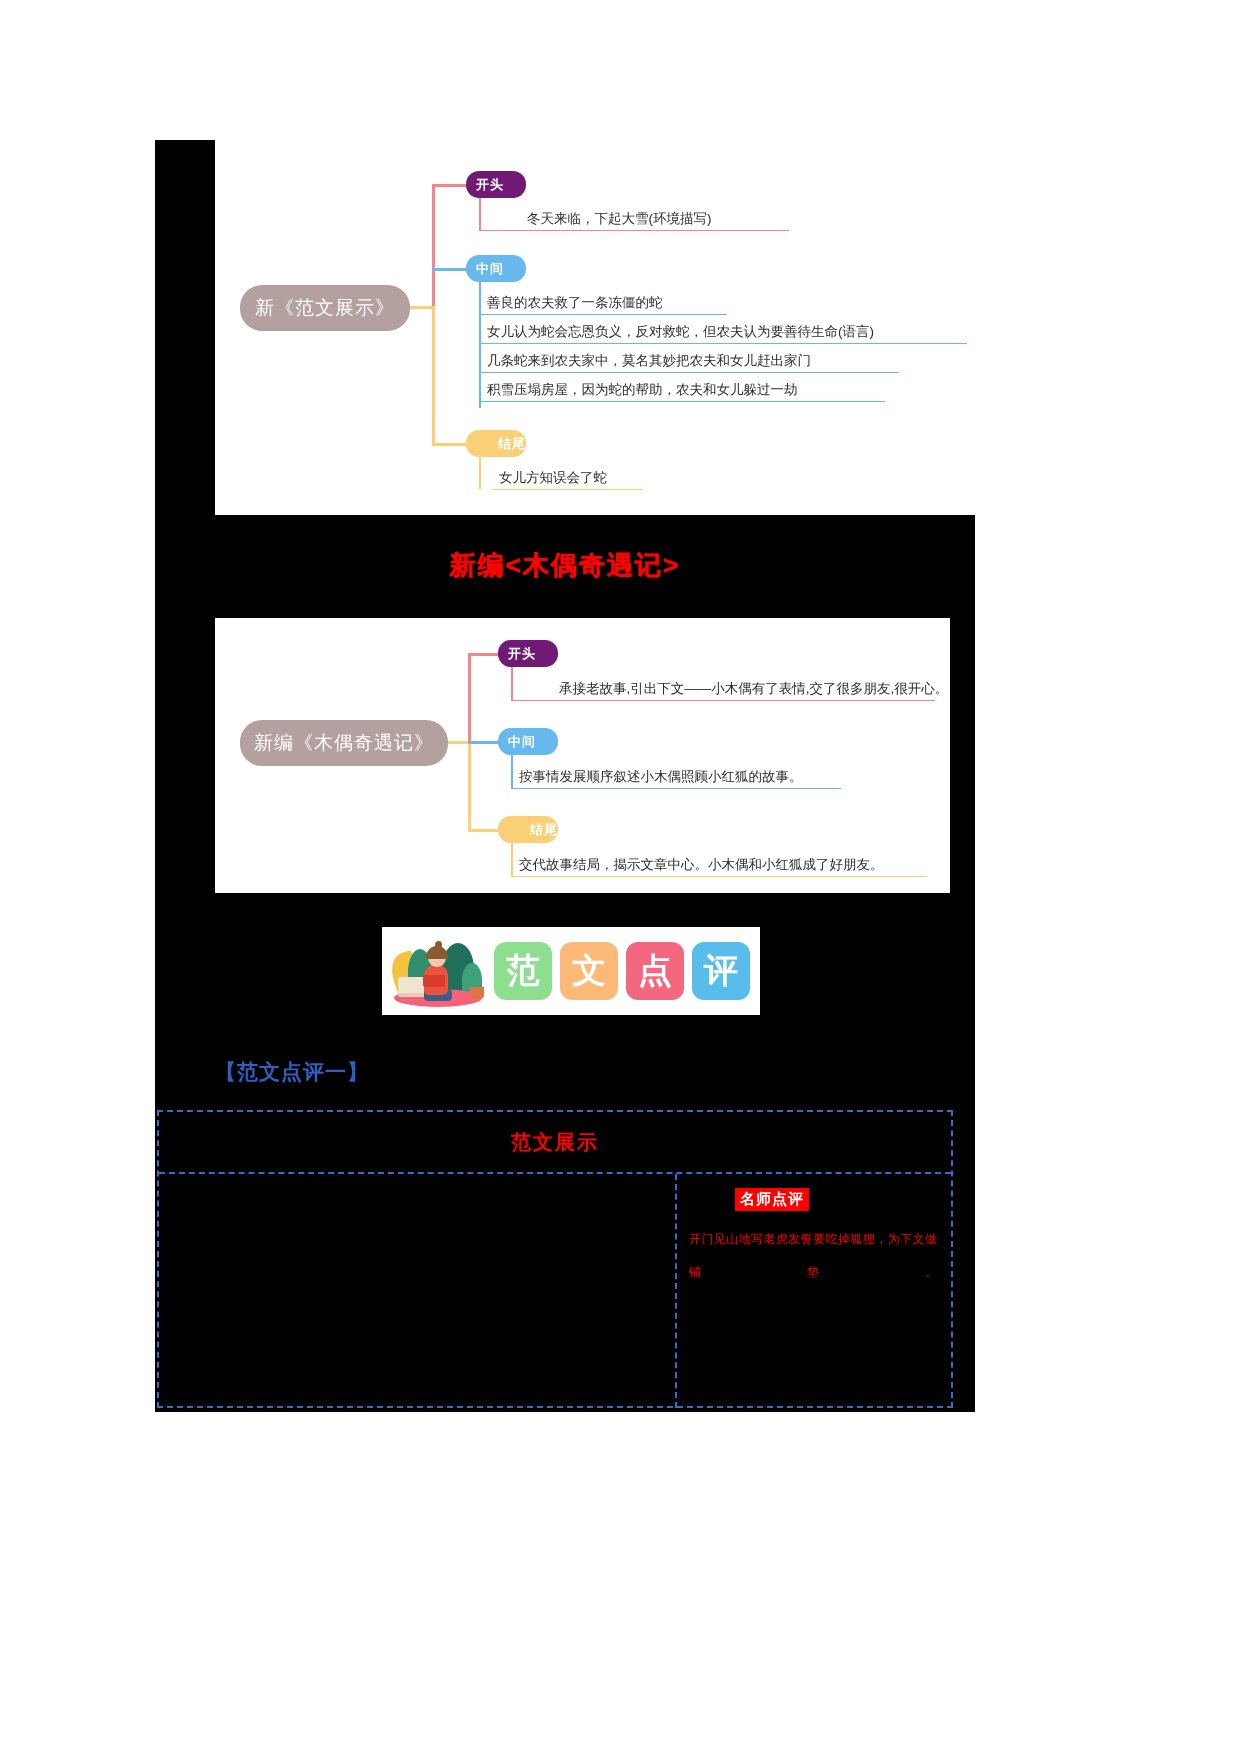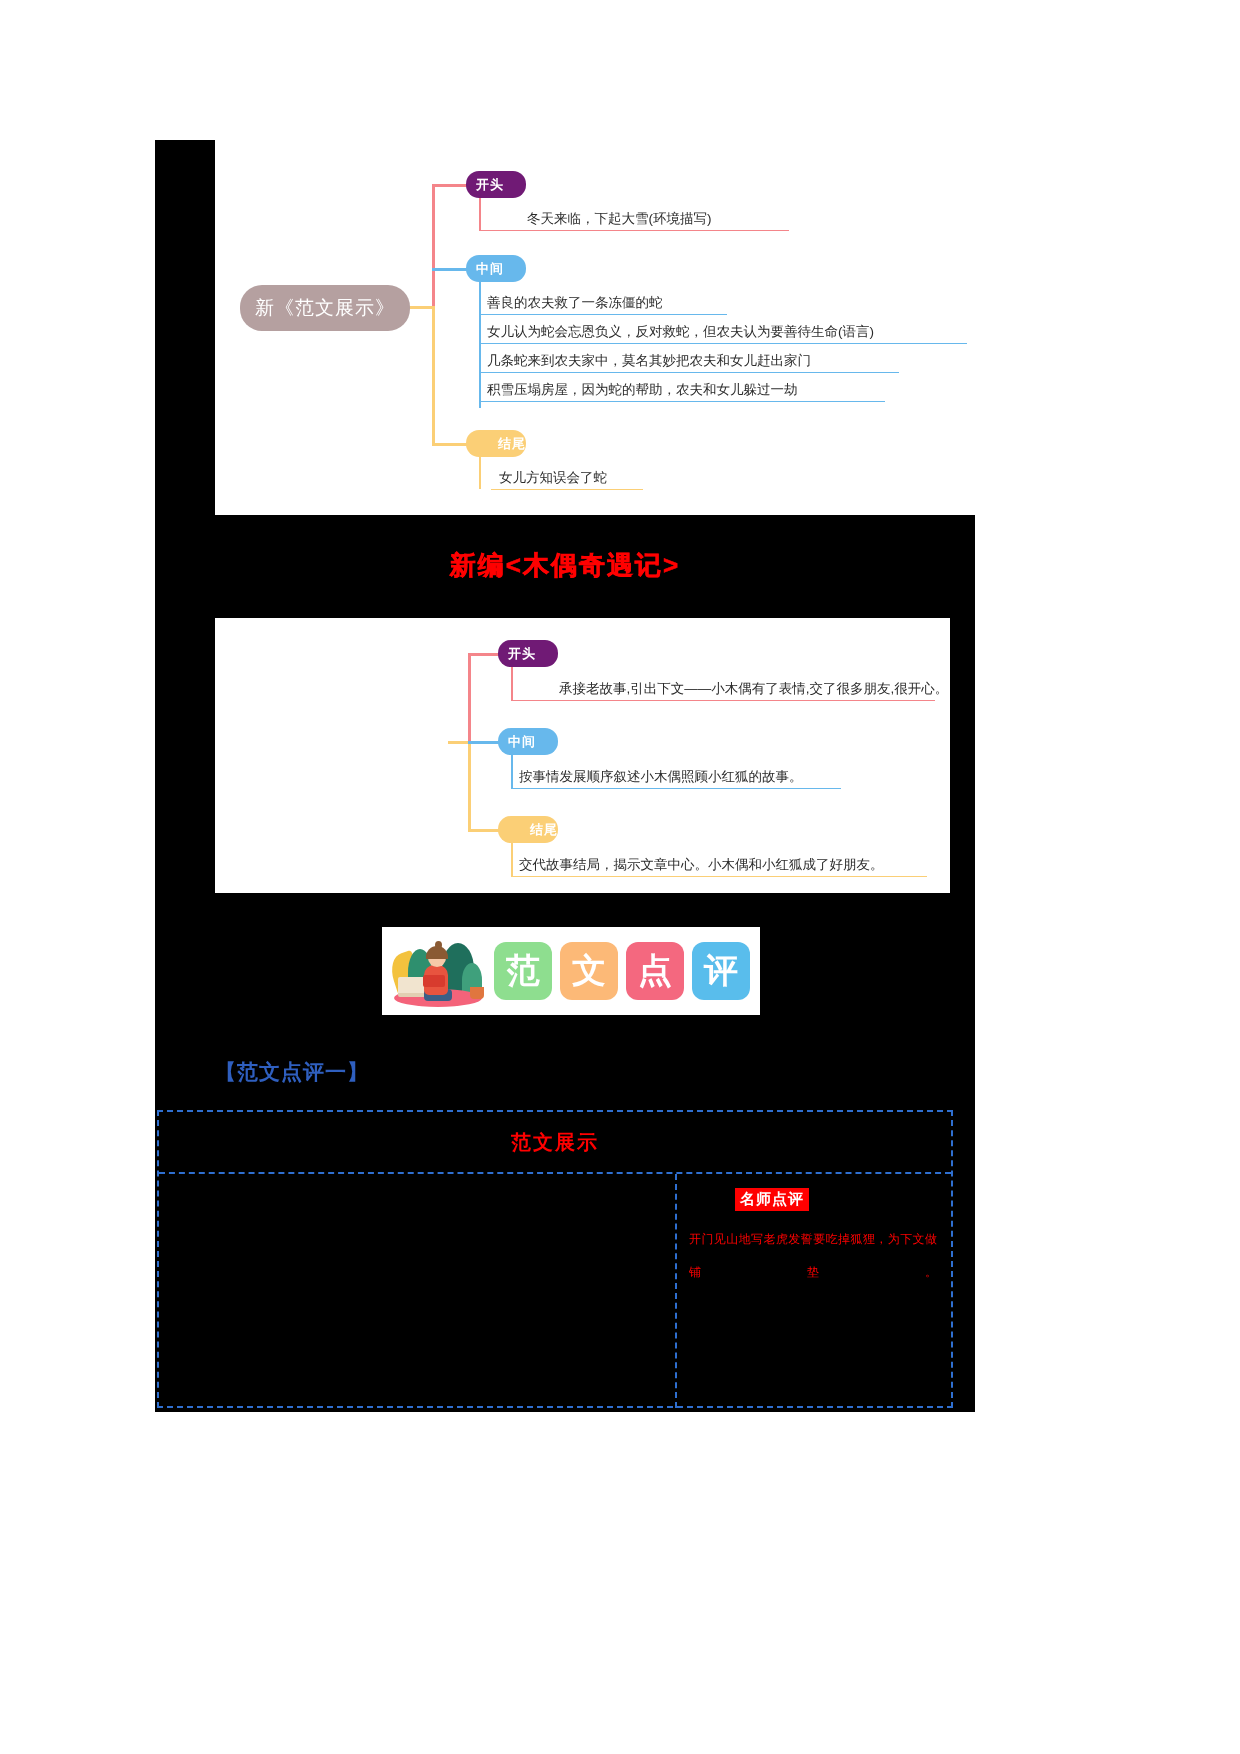--- a/index.html
+++ b/index.html
@@ -240,20 +240,23 @@
       <div class="leaf ul-yellow" style="left:264px;top:329px;width:152px;margin-left:12px;"><span>女儿方知误会了蛇</span></div>
 
     </div>
   </div>
 
   <div class="mid-title">新编&lt;木偶奇遇记&gt;</div>
 
   <div class="mm2">
     <div class="mm-inner">
 
+      <div class="root-node" style="left:25px;top:102px;width:208px;height:46px;">
+        <span>新编《木偶奇遇记》</span>
+      </div>
 
       <div class="conn v-yellow" style="left:233px;top:123px;width:22px;height:3px;"></div>
       <div class="conn v-red" style="left:253px;top:35px;width:3px;height:90px;"></div>
       <div class="conn v-yellow" style="left:253px;top:123px;width:3px;height:90px;"></div>
 
       <div class="conn v-red" style="left:253px;top:35px;width:32px;height:3px;"></div>
       <div class="branch-pill pill-start" style="left:283px;top:22px;width:60px;height:27px;">
         <span>开头</span>
       </div>
       <div class="conn v-red" style="left:296px;top:49px;width:2px;height:34px;"></div>

